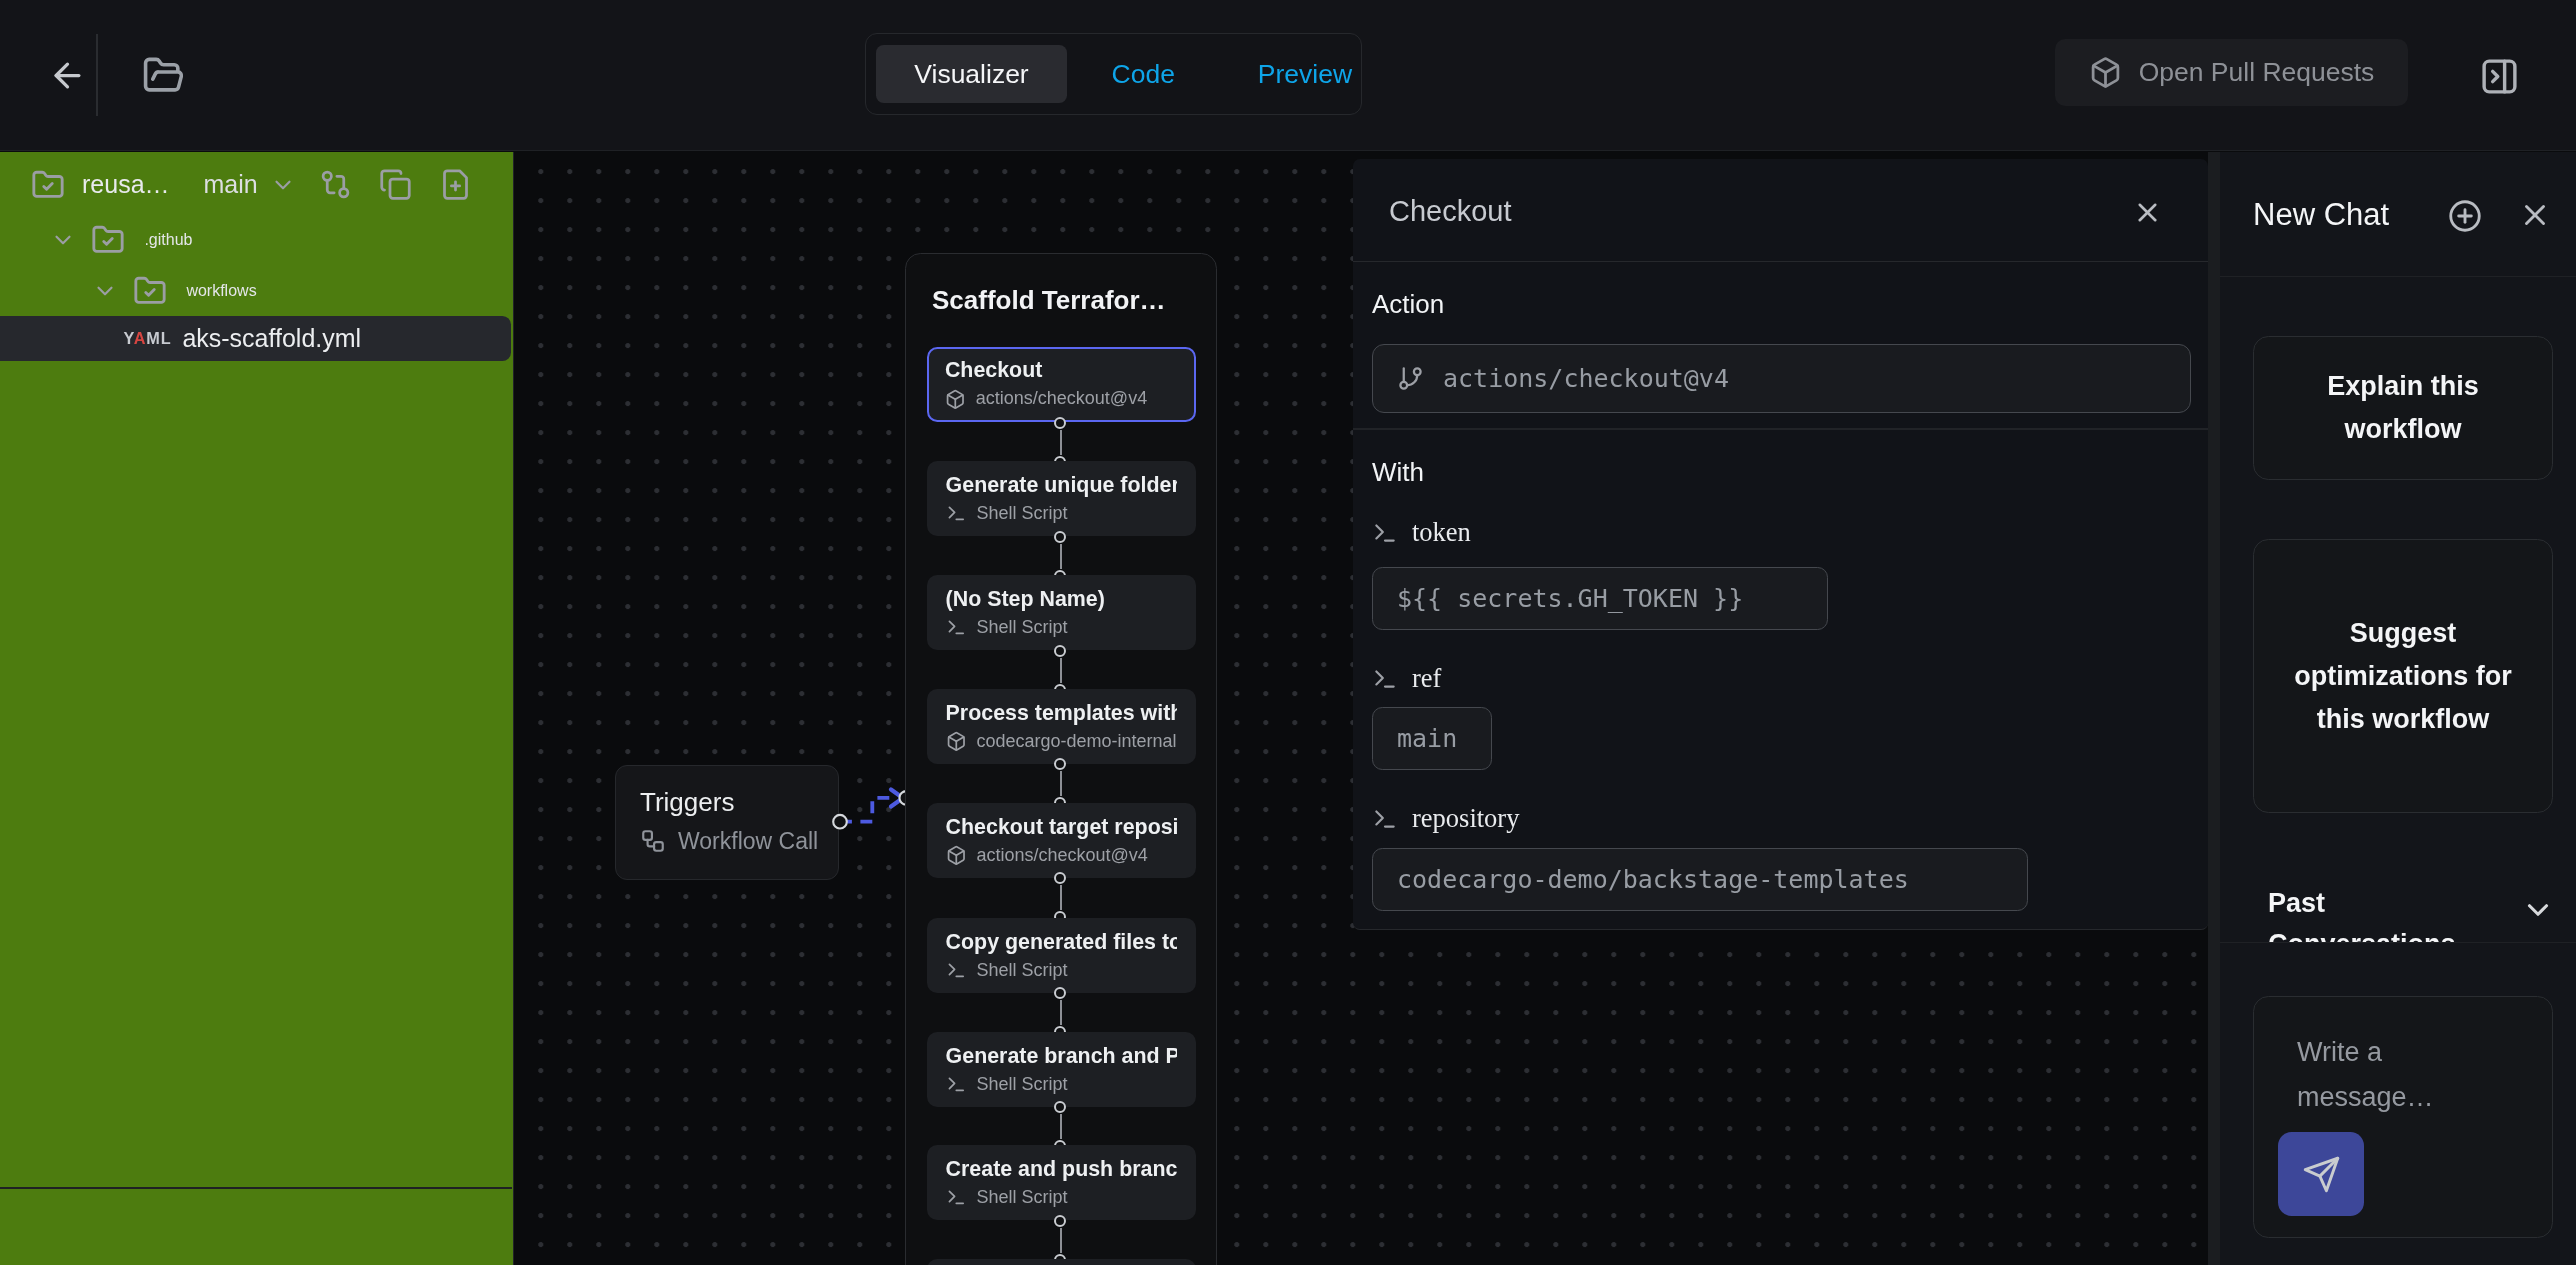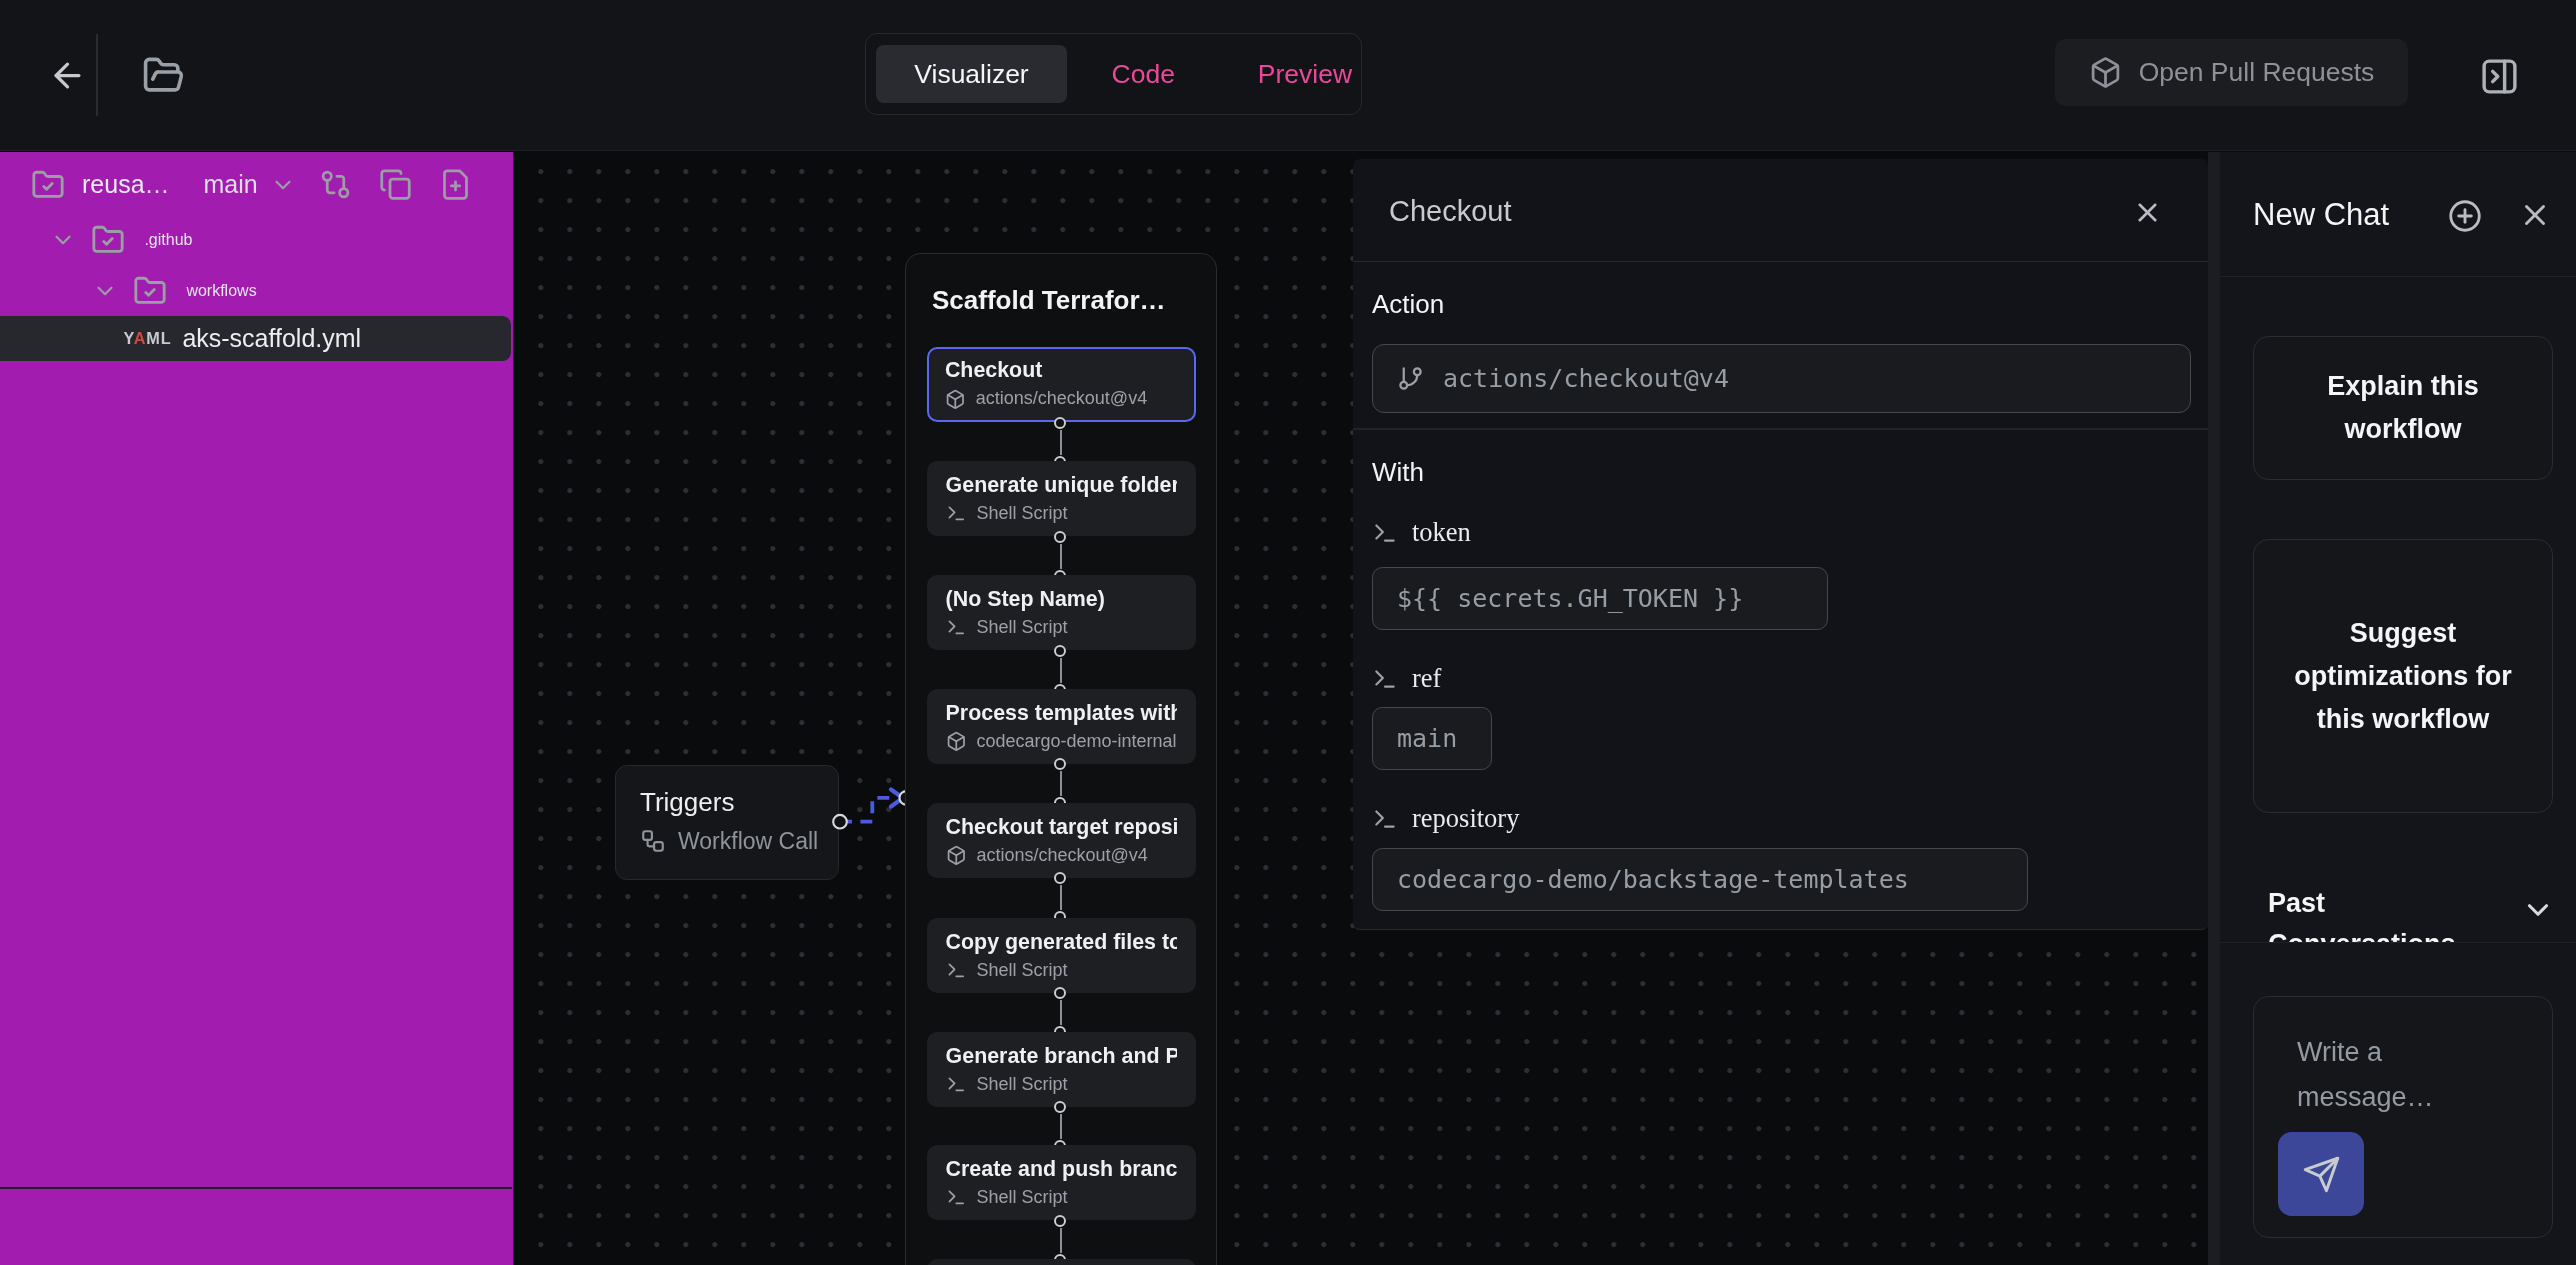--- a/index.html
+++ b/index.html
@@ -9,27 +9,27 @@
 
   .icon { display:inline-flex; align-items:center; justify-content:center; flex:0 0 auto; }
   .icon svg { display:block; }
 
   
   #topbar { position:absolute; left:0; top:0; width:2576px; height:151px; background:#131418; border-bottom:1.7px solid #1f2125; display:flex; align-items:center; }
   .tb-back { position:absolute; left:38px; top:46px; width:58px; height:58px; color:#c6c9ce; display:flex; align-items:center; justify-content:center; cursor:pointer; }
   .tb-divider { position:absolute; left:96px; top:34px; width:1.7px; height:82px; background:#2a2c30; }
   .tb-folder { position:absolute; left:134px; top:46px; width:58px; height:58px; color:#9ba0a7; display:flex; align-items:center; justify-content:center; cursor:pointer; }
   #tabs { position:absolute; left:865px; top:33px; width:497px; height:82px; border:1.7px solid #26282c; border-radius:12px; background:#121317; display:flex; align-items:center; padding:10.3px; gap:6.9px; }
-  .tab { height:58px; display:flex; align-items:center; justify-content:center; padding:0 38px; border-radius:7.7px; font-size:26.5px; color:#ec4899; cursor:pointer; }
+  .tab { height:58px; display:flex; align-items:center; justify-content:center; padding:0 38px; border-radius:7.7px; font-size:26.5px; color:#0ea5e9; cursor:pointer; }
   .tab.active { background:#2a2b30; color:#f5f6f8; }
   #opr-btn { position:absolute; left:2055px; top:39px; width:353px; height:67px; background:#1c1d21; border-radius:10.3px; display:flex; align-items:center; justify-content:center; gap:17px; color:#8e9197; font-size:26.5px; cursor:pointer; }
   #panel-toggle { position:absolute; left:2468px; top:45px; width:62px; height:62px; color:#aeb1b7; display:flex; align-items:center; justify-content:center; cursor:pointer; }
 
   
-  #sidebar { position:absolute; left:0; top:152px; width:514px; height:1113px; background:#a21caf; border-right:1.7px solid #222428; }
+  #sidebar { position:absolute; left:0; top:152px; width:514px; height:1113px; background:#4d7c0f; border-right:1.7px solid #222428; }
   .repo-row { position:absolute; left:0; top:10.3px; width:510px; height:45px; display:flex; align-items:center; }
   .repo-row .icon { color:#9b9ea4; }
   .repo-name { margin-left:17px; font-size:25px; color:#e8eaed; max-width:101px; white-space:nowrap; overflow:hidden; }
   .branch-name { margin-left:34px; font-size:25px; color:#dcdee2; }
   .repo-actions { position:absolute; right:38px; top:0; height:45px; display:flex; align-items:center; gap:27px; color:#9b9ea4; }
   .tree-row { position:absolute; display:flex; align-items:center; height:45px; font-size:16px; color:#e4e6e9; cursor:pointer; }
   .tree-row .chev { color:#9b9ea4; margin-right:15.4px; }
   .tree-row .fold { color:#9b9ea4; margin-right:19px; }
   #tree-row-selected { position:absolute; left:0; top:315px; width:511px; height:45px; background:#26282d; border-radius:0 8.6px 8.6px 0; display:flex; align-items:center; cursor:pointer; }
   .yaml-badge { margin-left:128px; width:39px; height:39px; display:flex; flex-direction:row; align-items:center; justify-content:center; font-weight:bold; font-size:16.3px; line-height:0.82; color:#c7cad0; letter-spacing:0.9px; }

